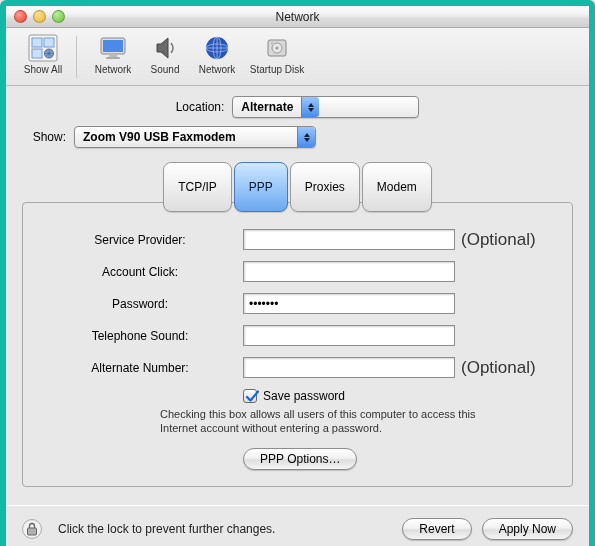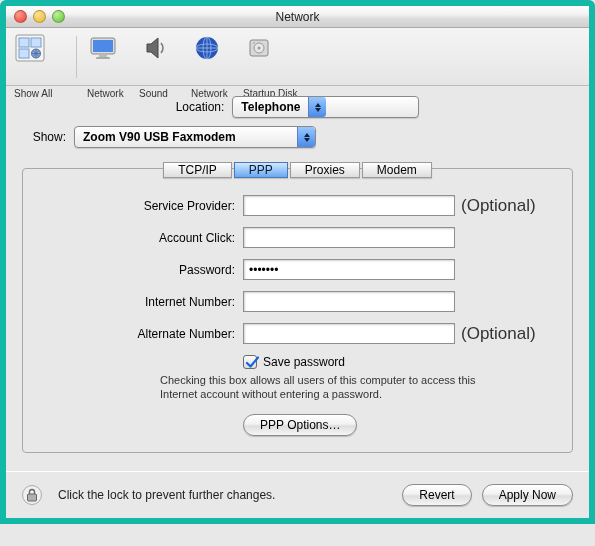--- a/index.html
+++ b/index.html
@@ -45,26 +45,25 @@
     height: 58px;
     background: linear-gradient(to bottom, #f4f4f4, #e6e6e6);
     border-bottom: 1px solid #bbb;
     display: flex;
     align-items: flex-start;
     padding: 4px 8px 0 8px;
   }
   .tb-item {
     display: flex;
     flex-direction: column;
-    align-items: flex-start;
+    align-items: center;
     width: 58px;
     font-size: 10px;
     color: #333;
     cursor: default;
-    gap: 24px;
   }
   .tb-item.narrow { width: 52px; }
   .tb-icon {
     width: 32px; height: 32px;
     display: flex; align-items: center; justify-content: center;
   }
   .tb-sep {
     width: 1px;
     height: 42px;
     background: #c4c4c4;
@@ -119,24 +118,24 @@
     margin-top: 4px;
   }
   .tabs {
     display: flex;
     justify-content: center;
     gap: 0;
     position: relative;
     z-index: 2;
   }
   .tab {
-    padding: 0 14px;
+    padding: 17px 14px;
     background: linear-gradient(to bottom, #ffffff, #dedede);
     border: 1px solid #9a9a9a;
-    border-radius: 0;
+    border-radius: 8px;
     margin: 0 1px;
     font-size: 12px;
     box-shadow: 0 1px 1px rgba(0,0,0,0.15);
     cursor: default;
   }
   .tab.active {
     background: linear-gradient(to bottom, #cfe8ff, #6aa8f2);
     border-color: #4c78b7;
     color: #0a1a33;
   }
@@ -149,21 +148,21 @@
     position: relative;
     z-index: 1;
   }
   .form-row {
     display: flex;
     align-items: center;
     margin-bottom: 11px;
   }
   .form-label {
     width: 190px;
-    text-align: right;
+    text-align: center;
     font-size: 12px;
     color: #000;
     margin-right: 8px;
   }
   .aqua-input {
     width: 212px;
     height: 21px;
     background: #fff;
     border: 1px solid #8f8f8f;
     border-radius: 0;
@@ -318,21 +317,21 @@
       </div>
       <span>Startup Disk</span>
     </div>
   </div>
 
   <div class="body">
 
     <div class="row" style="justify-content:center;">
       <span class="row-label" style="width:auto">Location:</span>
       <div class="aqua-select" style="width:187px">
-        <span class="sel-text">Telephone</span>
+        <span class="sel-text">Alternate</span>
         <div class="sel-arrows">
             <div class="up"></div>
             <div class="down"></div>
           </div>
       </div>
     </div>
 
     <div class="row" style="margin-bottom:14px;">
       <span class="row-label" style="width:44px">Show:</span>
       <div class="aqua-select" style="flex:0 0 242px; width:242px">
@@ -364,21 +363,21 @@
           <span class="form-label">Account Click:</span>
           <input class="aqua-input" type="text" value="" style="">
         </div>
 
         <div class="form-row">
           <span class="form-label">Password:</span>
           <input class="aqua-input" type="text" value="•••••••" style="">
         </div>
 
         <div class="form-row">
-          <span class="form-label">Internet Number:</span>
+          <span class="form-label">Telephone Sound:</span>
           <input class="aqua-input" type="text" value="" style="">
         </div>
 
         <div class="form-row">
           <span class="form-label">Alternate Number:</span>
           <input class="aqua-input" type="text" value="" style="">
           <span class="optional">(Optional)</span>
         </div>
 
         <div class="checkbox-row">

